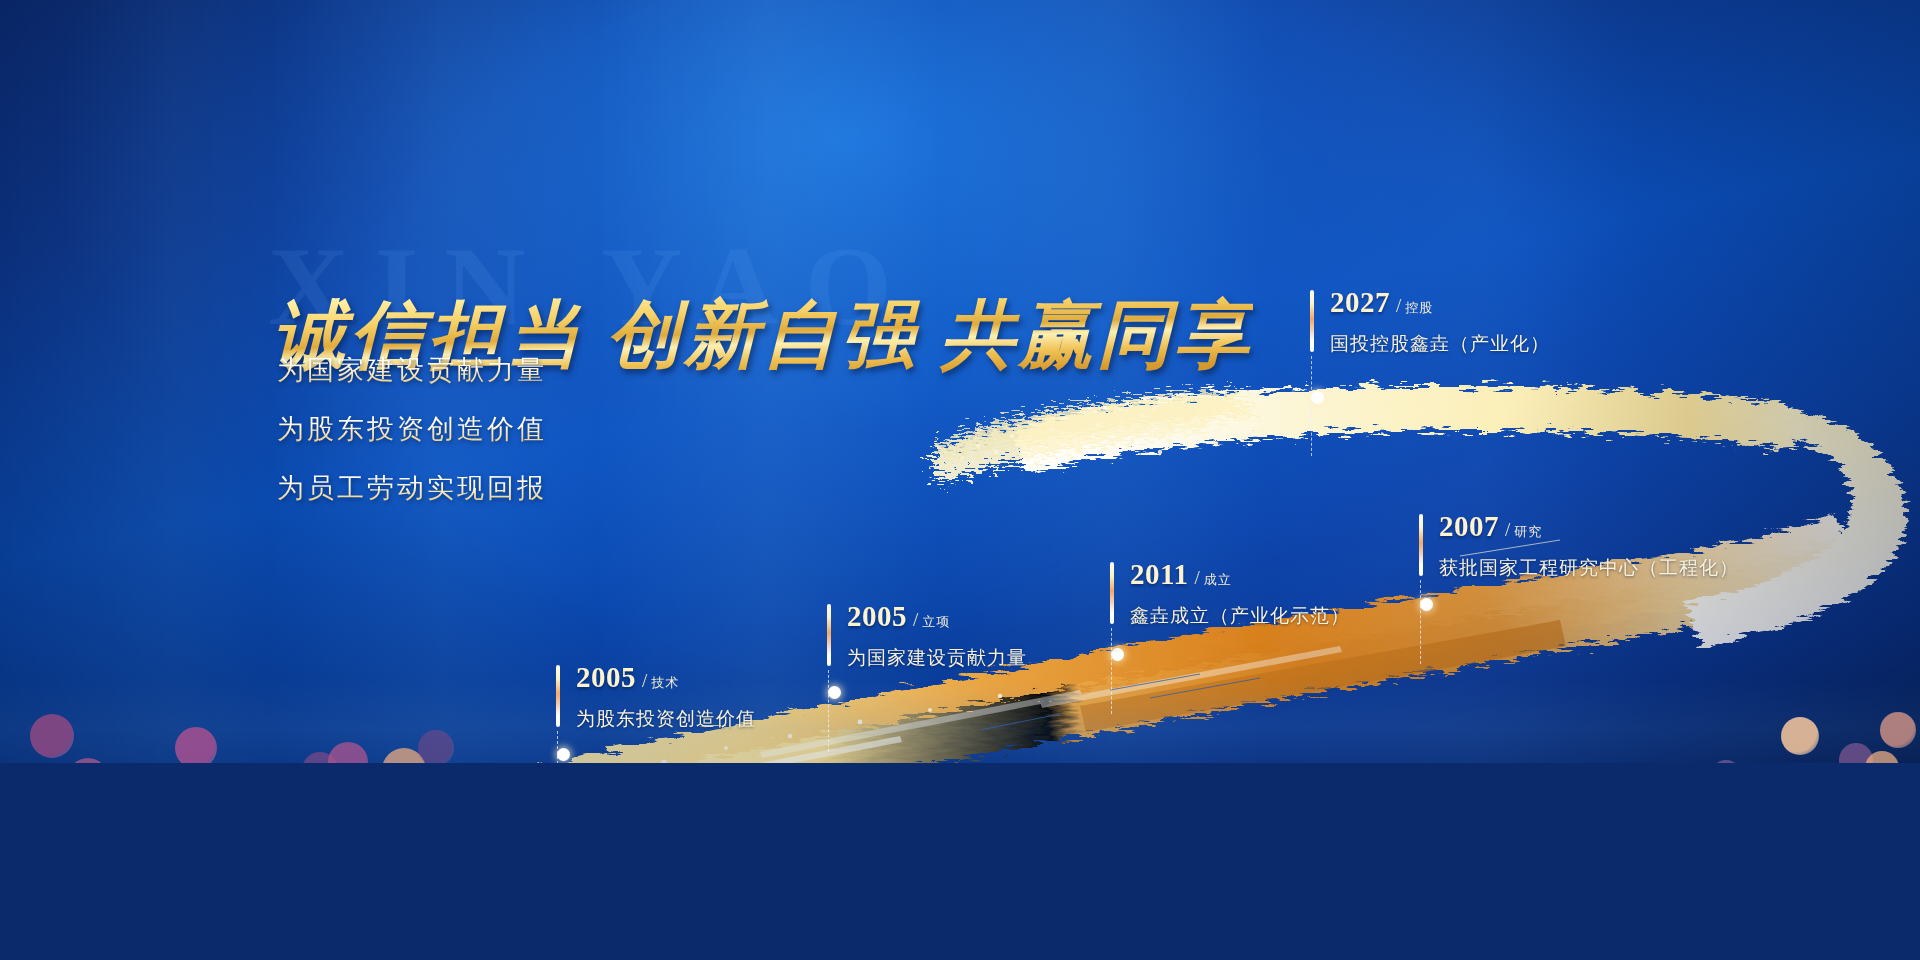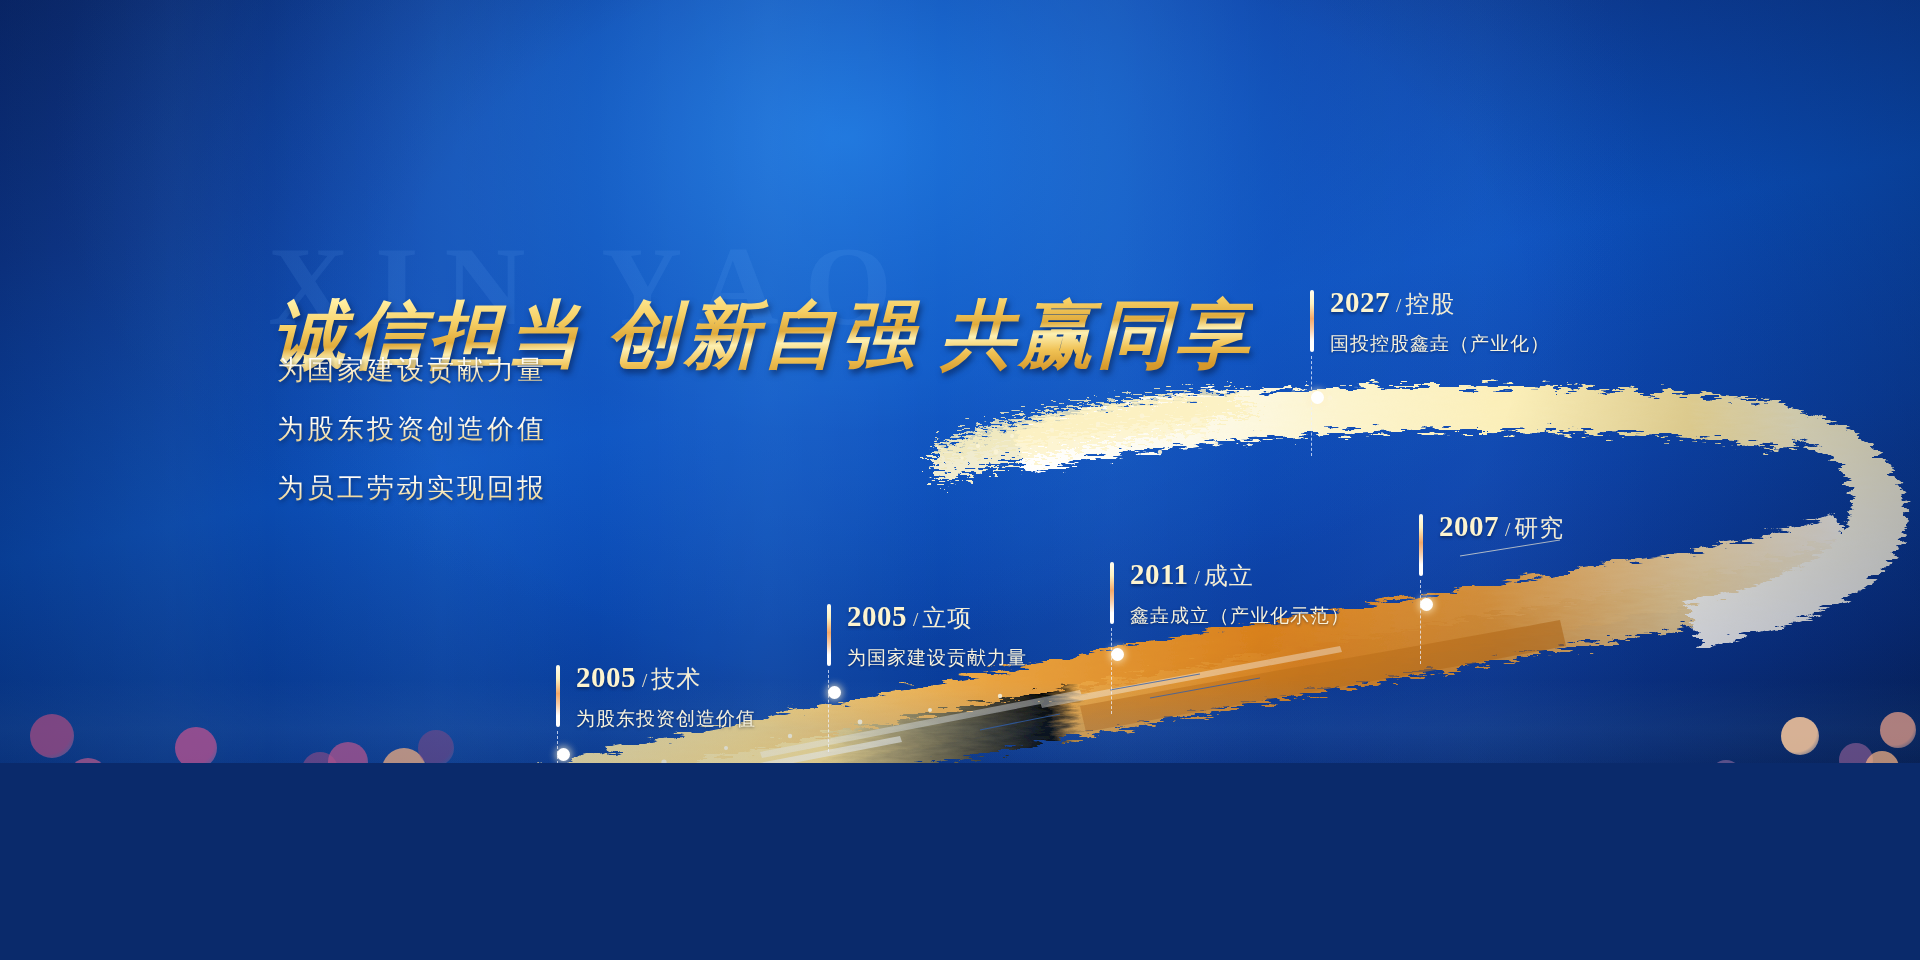--- a/index.html
+++ b/index.html
@@ -117,21 +117,21 @@
     border-radius: 2px;
   }
   .ms-text { position: absolute; left: 20px; top: -2px; white-space: nowrap; }
   .ms-head { line-height: 1; margin-bottom: 14px; }
   .ms-year {
     font-size: 29px; font-weight: 700; letter-spacing: 0.5px;
     color: #fdf4cf;
     text-shadow: 0 2px 3px rgba(2,18,55,0.5);
   }
   .ms-sep { font-size: 19px; color: #e9e2c6; margin: 0 4px 0 6px; }
-  .ms-cat { font-size: 24px; color: #f4edd4; letter-spacing: 1px; text-align: right; }
+  .ms-cat { font-size: 13px; color: #f4edd4; letter-spacing: 1px; text-align: right; }
   .ms-desc {
     font-size: 19px; letter-spacing: 1px; color: #f7f2dd;
     text-shadow: 0 1px 3px rgba(2,18,55,0.55);
   }
   .connector {
     position: absolute;
     width: 0; border-left: 1px dashed rgba(235,240,255,0.75);
   }
   .dot {
     position: absolute;
@@ -412,20 +412,21 @@
           <div class="ms-head"><span class="ms-year">2011</span><span class="ms-sep">/</span><span class="ms-cat">成立</span></div>
           <div class="ms-desc">鑫垚成立（产业化示范）</div>
         </div>
       </div>
       <div class="connector" style="left: 1111px; top: 628px; height: 86px;"></div>
       <div class="dot" style="left: 1111px; top: 648px;"></div>
       <div class="milestone" style="left: 1419px; top: 514px;">
         <div class="ms-bar"></div>
         <div class="ms-text">
           <div class="ms-head"><span class="ms-year">2007</span><span class="ms-sep">/</span><span class="ms-cat">研究</span></div>
+          <div class="ms-desc">获批国家工程研究中心（工程化）</div>
         </div>
       </div>
       <div class="connector" style="left: 1420px; top: 580px; height: 84px;"></div>
       <div class="dot" style="left: 1420px; top: 598px;"></div>
       <div class="milestone" style="left: 1310px; top: 290px;">
         <div class="ms-bar"></div>
         <div class="ms-text">
           <div class="ms-head"><span class="ms-year">2027</span><span class="ms-sep">/</span><span class="ms-cat">控股</span></div>
           <div class="ms-desc">国投控股鑫垚（产业化）</div>
         </div>

